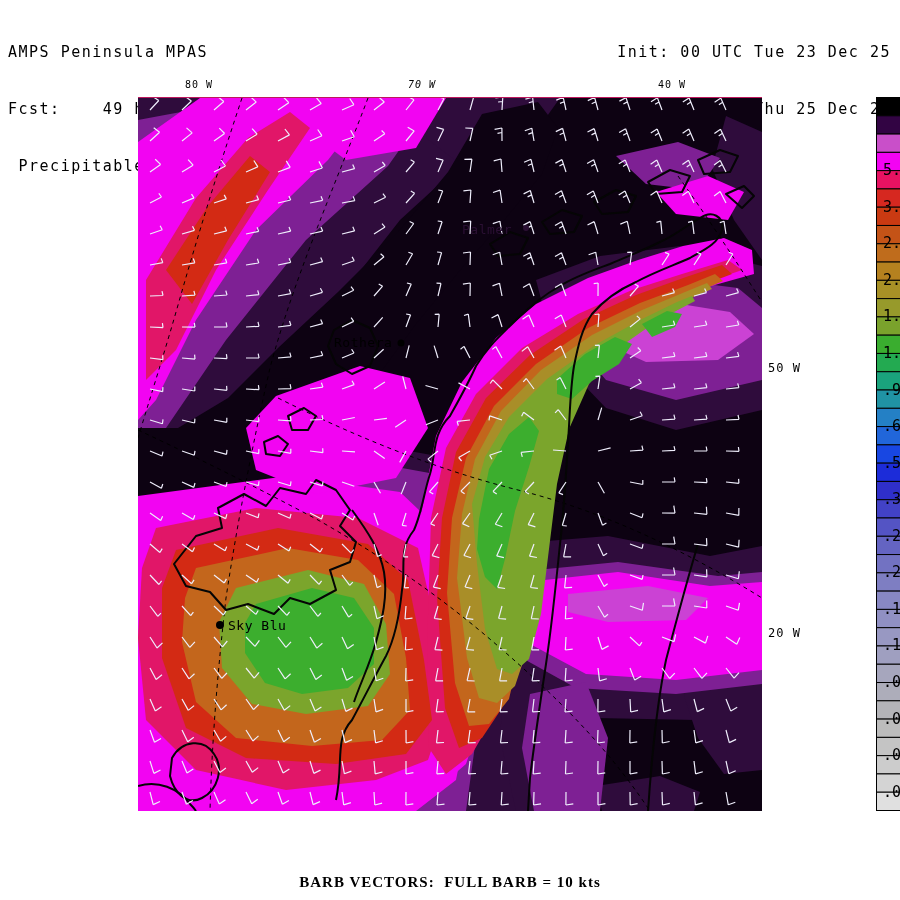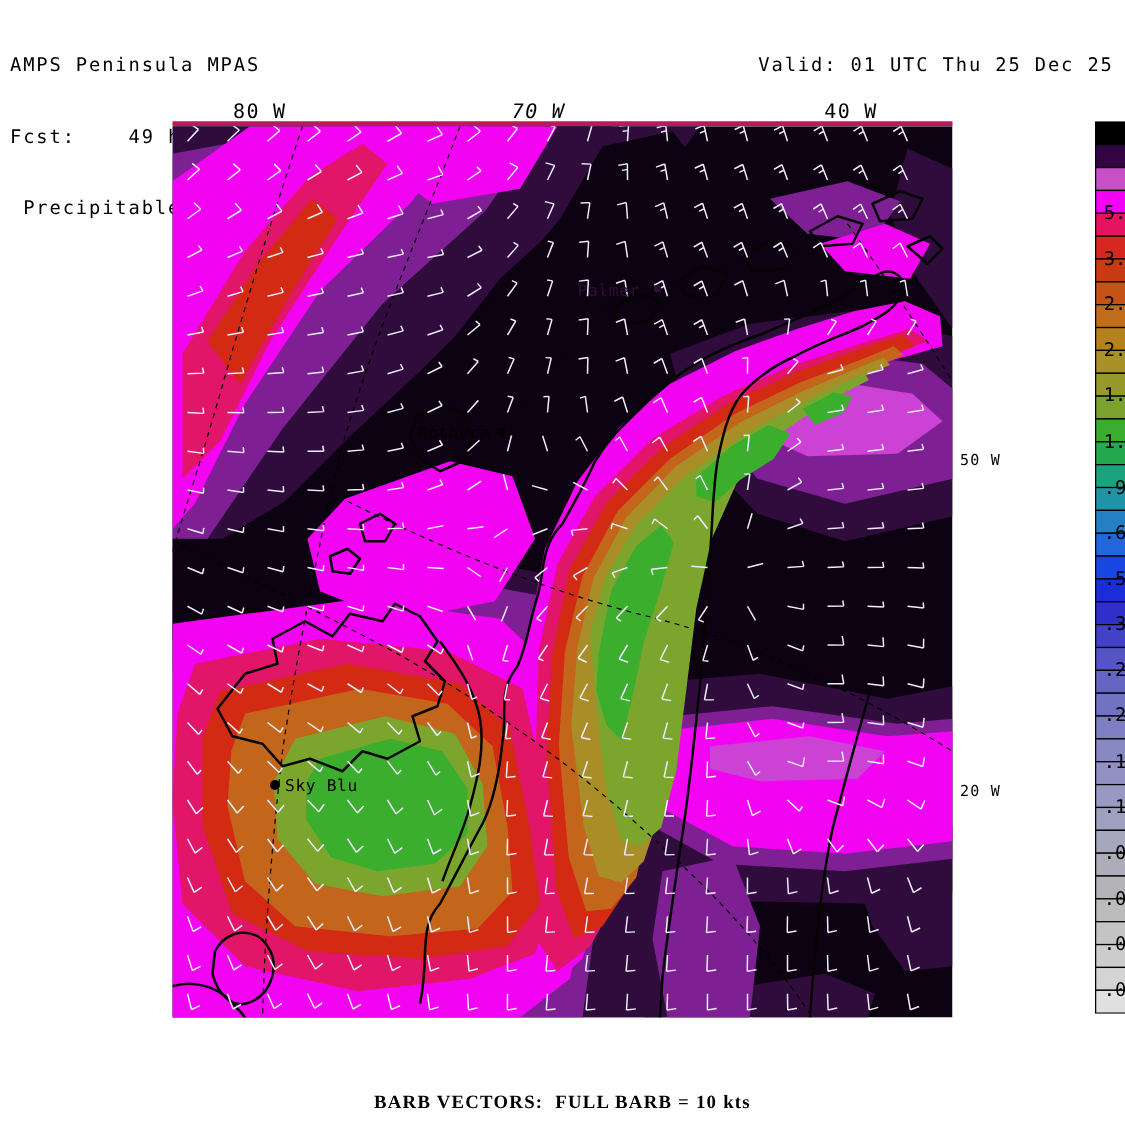--- a/index.html
+++ b/index.html
@@ -1,42 +1,43 @@
 <!DOCTYPE html>
 <html><head>
 <meta charset="utf-8">
 <style>
   html,body{margin:0;padding:0;background:#ffffff;}
   .stage{position:relative;width:900px;height:900px;background:#ffffff;overflow:hidden;
          font-family:"DejaVu Sans Mono",monospace;color:#000;}
   .hdr-left{position:absolute;left:8px;top:5px;font-size:15px;line-height:19px;letter-spacing:1.5px;white-space:pre;}
   .hdr-right{position:absolute;right:9px;top:5px;font-size:15px;line-height:19px;letter-spacing:1.5px;white-space:pre;text-align:right;}
-  .axis-top{position:absolute;top:79px;width:44px;text-align:right;font-size:16px;letter-spacing:1px;white-space:pre;}
+  .axis-top{position:absolute;top:79px;width:44px;text-align:left;font-size:10px;letter-spacing:1px;white-space:pre;}
   .axis-right{position:absolute;left:768px;font-size:12px;letter-spacing:1px;white-space:pre;}
-  .map{position:absolute;left:138px;top:97px;width:624px;height:713px;border-top:4px solid #be185d;}
+  .map{position:absolute;left:138px;top:97px;width:624px;height:713px;border-top:1px solid #be185d;}
   .map svg{display:block;}
   .cbar{position:absolute;left:841px;top:97px;width:68px;height:714px;padding-left:35px;}
   .cbar-unit{position:absolute;left:42px;top:-3px;font-size:14px;letter-spacing:2px;}
   .cbar-label{position:absolute;left:42px;height:18px;line-height:18px;font-size:15px;white-space:pre;}
   .caption{position:absolute;left:0;top:874px;width:900px;text-align:center;
            font-family:"Liberation Serif",serif;font-weight:bold;font-size:15px;letter-spacing:1px;white-space:pre;}
   .stxt{font-family:"DejaVu Sans Mono",monospace;font-size:13px;letter-spacing:0.5px;}
 </style>
 </head>
 <body>
 
 <div class="stage">
 
   <div class="hdr-left">
     <div>AMPS Peninsula MPAS</div>
     <div>Fcst:    49 h</div>
     <div> Precipitable water vapor</div>
   </div>
 
   <div class="hdr-right">
+    <div>Init: 00 UTC Tue 23 Dec 25</div>
     <div>Valid: 01 UTC Thu 25 Dec 25</div>
   </div>
 
   <div class="axis-top" style="left:185px;">80 W</div>
   <div class="axis-top" style="left:408px;font-style:italic;">70 W</div>
   <div class="axis-top" style="left:658px;">40 W</div>
   <div class="axis-right" style="top:361px;">50 W</div>
   <div class="axis-right" style="top:626px;">20 W</div>
 
   <div class="map">

